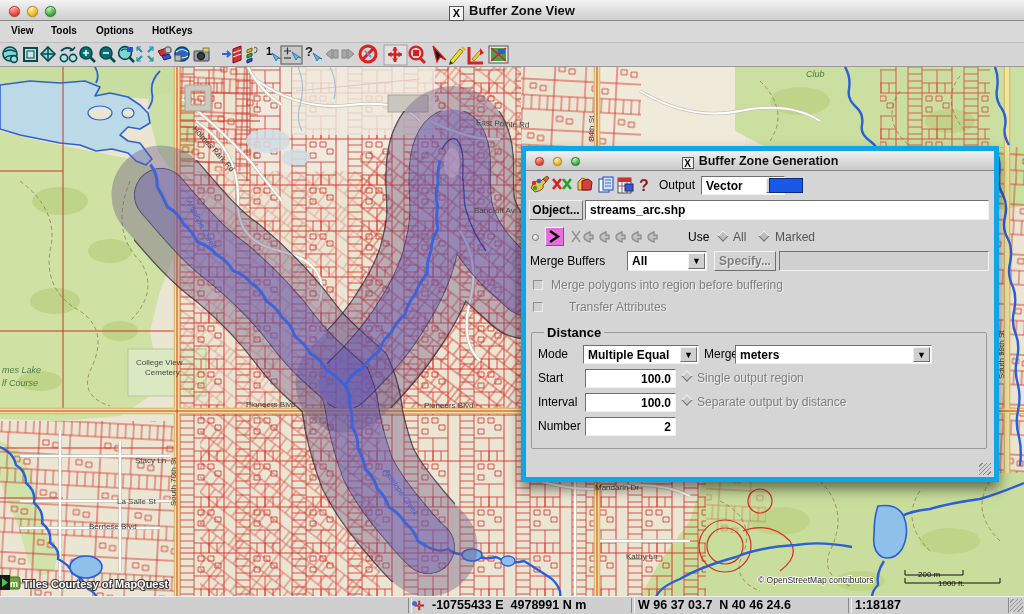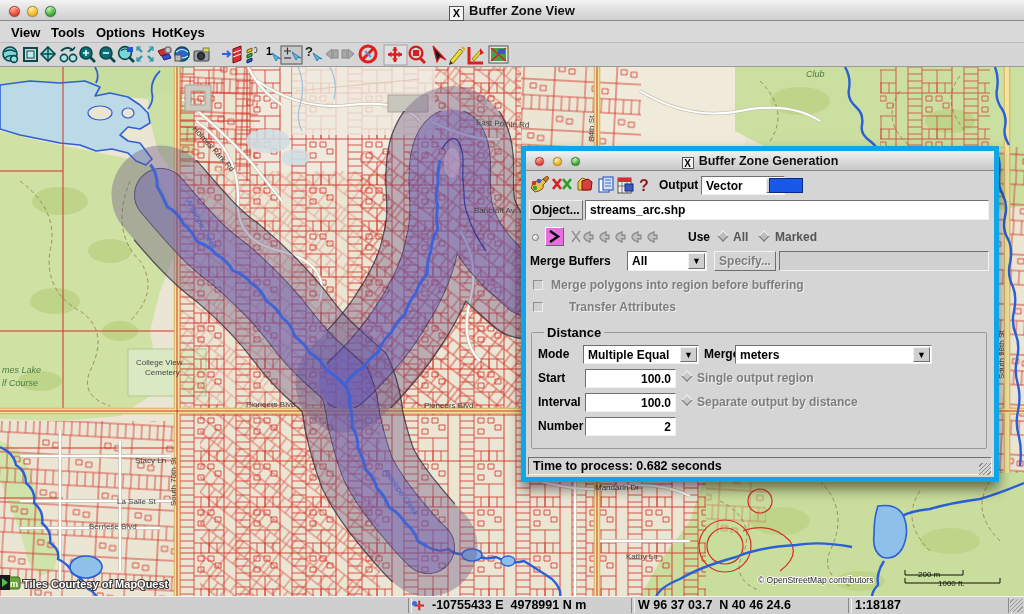--- a/index.html
+++ b/index.html
@@ -6,34 +6,34 @@
 
 #titlebar{position:absolute;left:0;top:0;width:1024px;height:20px;background:linear-gradient(#f4f4f4,#e2e2e2 45%,#cfcfcf);border-bottom:1px solid #8a8a8a}
 .tl{position:absolute;top:5.5px;width:9px;height:9px;border-radius:50%;box-shadow:inset 0 1px 1px rgba(255,255,255,.7),0 0 1px rgba(0,0,0,.5)}
 #titlebar .r{left:9px;background:radial-gradient(circle at 35% 30%,#ff9a8a,#e53c30 70%);border:1px solid #b03026}
 #titlebar .y{left:27px;background:radial-gradient(circle at 35% 30%,#ffe9a0,#eeb211 70%);border:1px solid #b08a1a}
 #titlebar .g{left:45px;background:radial-gradient(circle at 35% 30%,#b8f0a0,#2fa52f 70%);border:1px solid #2a7a2a}
 .wtitle{position:absolute;top:3px;width:100%;text-align:center;font-size:13px;font-weight:bold;color:#111}
 .xicon{display:inline-block;width:13px;height:13px;background:#f4f4f4;border:1px solid #555;font-size:11px;line-height:12px;font-weight:bold;color:#000;vertical-align:-2px;margin-right:5px;text-align:center}
 
 #menubar{position:absolute;left:0;top:21px;width:1024px;height:21px;background:#d9d9d9;border-bottom:1px solid #bdbdbd}
-#menubar span{position:absolute;top:4px;font-size:13px;font-weight:bold;color:#000}
+#menubar span{position:absolute;top:4px;font-size:10px;font-weight:bold;color:#000}
 
 #toolbar{position:absolute;left:0;top:43px;width:1024px;height:23px;background:#d6d6d6;border-bottom:1px solid #9a9a9a}
 #toolbar svg{position:absolute;top:2px}
 
 #map{position:absolute;left:0;top:67px;width:1024px;height:529px;background:#ece5d1}
 
 #dlg{position:absolute;left:521px;top:146px;width:468px;height:326px;background:#d5d5d5;border:5px solid #0ea5e9;box-shadow:0 7px 12px rgba(0,0,0,.5);font-size:12px}
 #dlg *{box-sizing:border-box}
 #dtitle{position:absolute;left:0;top:0;width:100%;height:20px;background:linear-gradient(#f2f2f2,#dedede 45%,#c8c8c8);border-bottom:1px solid #8a8a8a}
 #dtitle .r{left:9px;background:radial-gradient(circle at 35% 30%,#ff9a8a,#e53c30 70%);border:1px solid #b03026}
 #dtitle .y{left:27px;background:radial-gradient(circle at 35% 30%,#ffe9a0,#eeb211 70%);border:1px solid #b08a1a}
 #dtitle .g{left:45px;background:radial-gradient(circle at 35% 30%,#b8f0a0,#2fa52f 70%);border:1px solid #2a7a2a}
-.lbl{position:absolute;font-weight:bold;color:#000}
+.lbl{position:absolute;font-weight:normal;color:#000}
 .gray{color:#7e7e7e;text-shadow:1px 1px 0 #efefef}
 .btn{position:absolute;background:#d4d4d4;border-top:1px solid #f2f2f2;border-left:1px solid #f2f2f2;border-right:1px solid #6f6f6f;border-bottom:1px solid #6f6f6f;font-weight:bold;text-align:center}
 .fld{position:absolute;background:#fff;border-top:1px solid #6f6f6f;border-left:1px solid #6f6f6f;border-right:1px solid #f2f2f2;border-bottom:1px solid #f2f2f2;font-weight:bold;padding:1px 4px 0 4px;white-space:nowrap;overflow:hidden}
 .dd{position:absolute;background:#fff;border-top:1px solid #6f6f6f;border-left:1px solid #6f6f6f;border-right:1px solid #f2f2f2;border-bottom:1px solid #f2f2f2;font-weight:bold;padding:1px 0 0 4px;white-space:nowrap}
 .dbtn{position:absolute;right:1px;top:1px;bottom:1px;width:17px;background:#cfcfcf;border-top:1px solid #f2f2f2;border-left:1px solid #f2f2f2;border-right:1px solid #6f6f6f;border-bottom:1px solid #6f6f6f;text-align:center;font-size:9px;line-height:15px;color:#000}
 .cb{position:absolute;width:10px;height:10px;background:#cfcfcf;border-top:1px solid #8f8f8f;border-left:1px solid #8f8f8f;border-right:1px solid #eee;border-bottom:1px solid #eee}
 .rd{position:absolute;width:8px;height:8px;background:#c9c9c9;border-top:1px solid #f0f0f0;border-left:1px solid #f0f0f0;border-right:1px solid #777;border-bottom:1px solid #777;transform:rotate(45deg)}
 
 #statusbar{position:absolute;left:0;top:596px;width:1024px;height:18px;background:#cfcfcf;border-top:1px solid #f0f0f0;font-size:12.5px;font-weight:bold;color:#000}
 .sep{position:absolute;top:1px;height:15px;width:2px;border-left:1px solid #8a8a8a;border-right:1px solid #f2f2f2}
@@ -437,21 +437,20 @@
     <span class="lbl" style="left:12px;top:220px">Start</span>
     <div class="fld" style="left:59px;top:218px;width:91px;height:19px;line-height:16px;text-align:right">100.0</div>
     <div class="rd" style="left:157px;top:221px"></div>
     <span class="lbl gray" style="left:171px;top:220px">Single output region</span>
     <span class="lbl" style="left:12px;top:244px">Interval</span>
     <div class="fld" style="left:59px;top:242px;width:91px;height:19px;line-height:16px;text-align:right">100.0</div>
     <div class="rd" style="left:157px;top:245px"></div>
     <span class="lbl gray" style="left:171px;top:244px">Separate output by distance</span>
     <span class="lbl" style="left:12px;top:268px">Number</span>
     <div class="fld" style="left:59px;top:266px;width:91px;height:19px;line-height:16px;text-align:right">2</div>
-    <div class="fld" style="left:2px;top:306px;width:464px;height:18px;background:#d4d4d4;line-height:15px;font-size:12.5px">Time to process: 0.682 seconds</div>
     <div style="position:absolute;right:3px;bottom:2px;width:12px;height:12px;background:repeating-linear-gradient(135deg,#d4d4d4 0 2px,#8a8a8a 2px 3px)"></div>
   </div>
   <div id="statusbar">
     <div class="sep" style="left:408px"></div>
     <span style="position:absolute;left:414px;top:1px;color:#cc2222">✛</span>
       <span style="position:absolute;left:412px;top:4px;width:5px;height:5px;border-radius:50%;background:#3a6fd8"></span>
     <span style="position:absolute;left:432px;top:1px">-10755433 E&nbsp;&nbsp;4978991 N m</span>
     <div class="sep" style="left:631px"></div>
     <span style="position:absolute;left:638px;top:1px">W 96 37 03.7&nbsp;&nbsp;N 40 46 24.6</span>
     <div class="sep" style="left:848px"></div>

